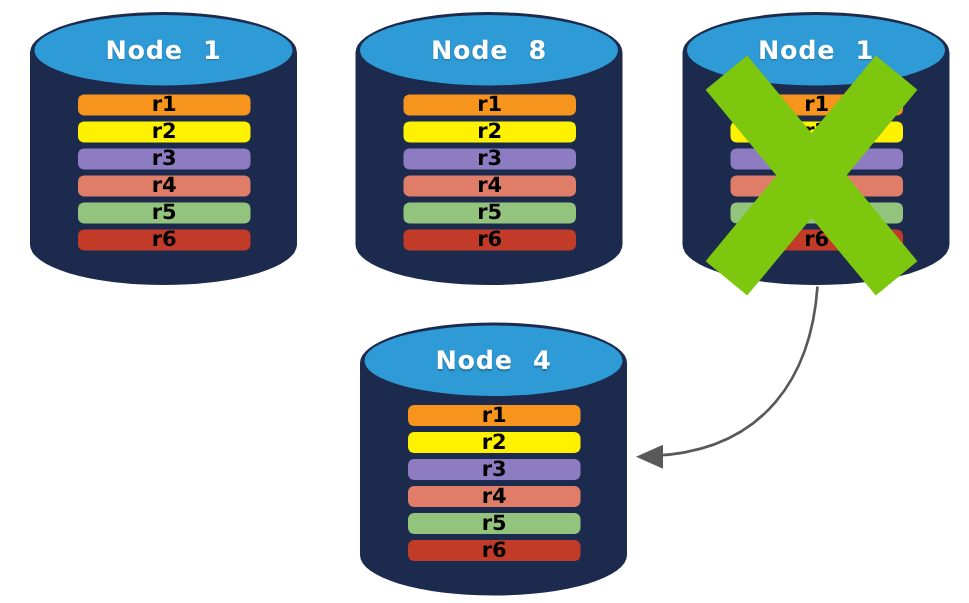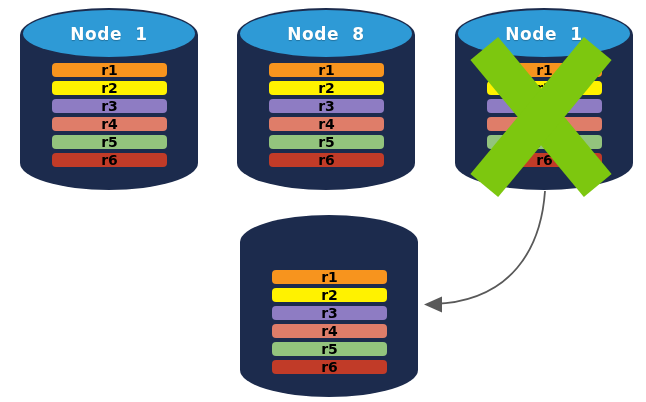--- a/index.html
+++ b/index.html
@@ -137,20 +137,23 @@
         <g transform="translate(57,69) rotate(50.4)">
           <rect x="-89" y="-18" width="178" height="36"></rect>
         </g>
         <g transform="translate(57,69) rotate(-50.4)">
           <rect x="-89" y="-18" width="178" height="36"></rect>
         </g>
       </svg>
     </div>
     <div class="node node-4">
       <div class="cyl-body"></div>
+      <div class="cyl-top">
+        <span class="node-label">Node 4</span>
+      </div>
       <div class="rows">
         <div class="row" style="background: rgb(247, 148, 30);">r1</div>
         <div class="row" style="background: rgb(255, 242, 0);">r2</div>
         <div class="row" style="background: rgb(142, 124, 195);">r3</div>
         <div class="row" style="background: rgb(223, 125, 105);">r4</div>
         <div class="row" style="background: rgb(147, 196, 125);">r5</div>
         <div class="row" style="background: rgb(193, 59, 40);">r6</div>
       </div>
 
     </div>

